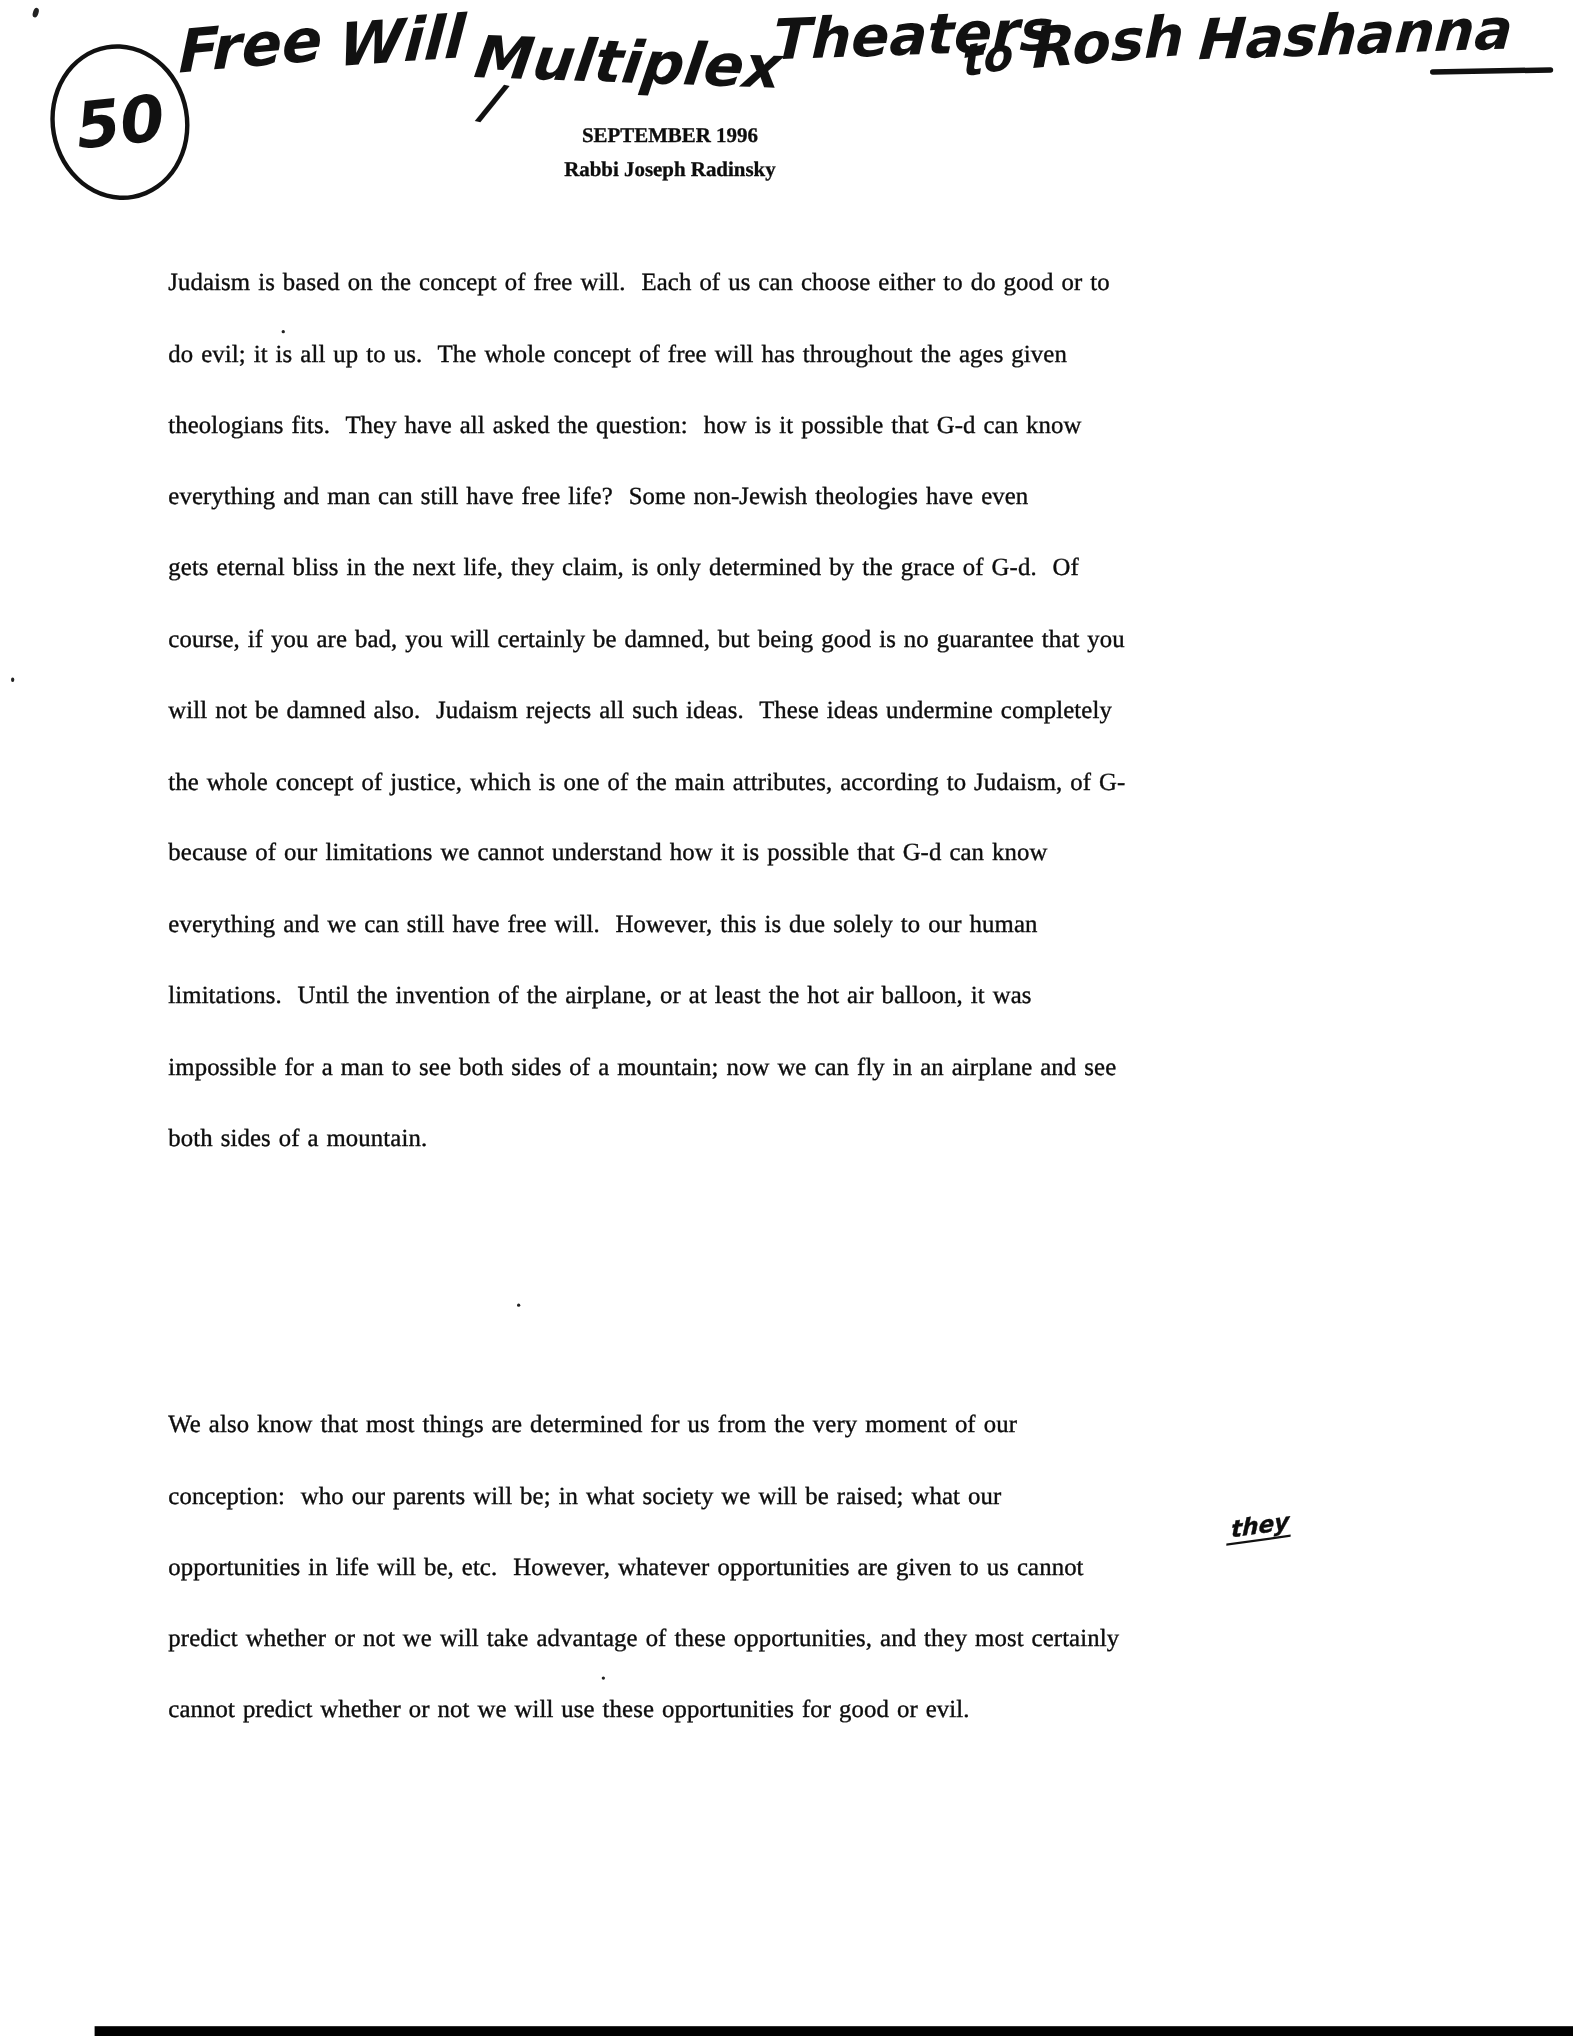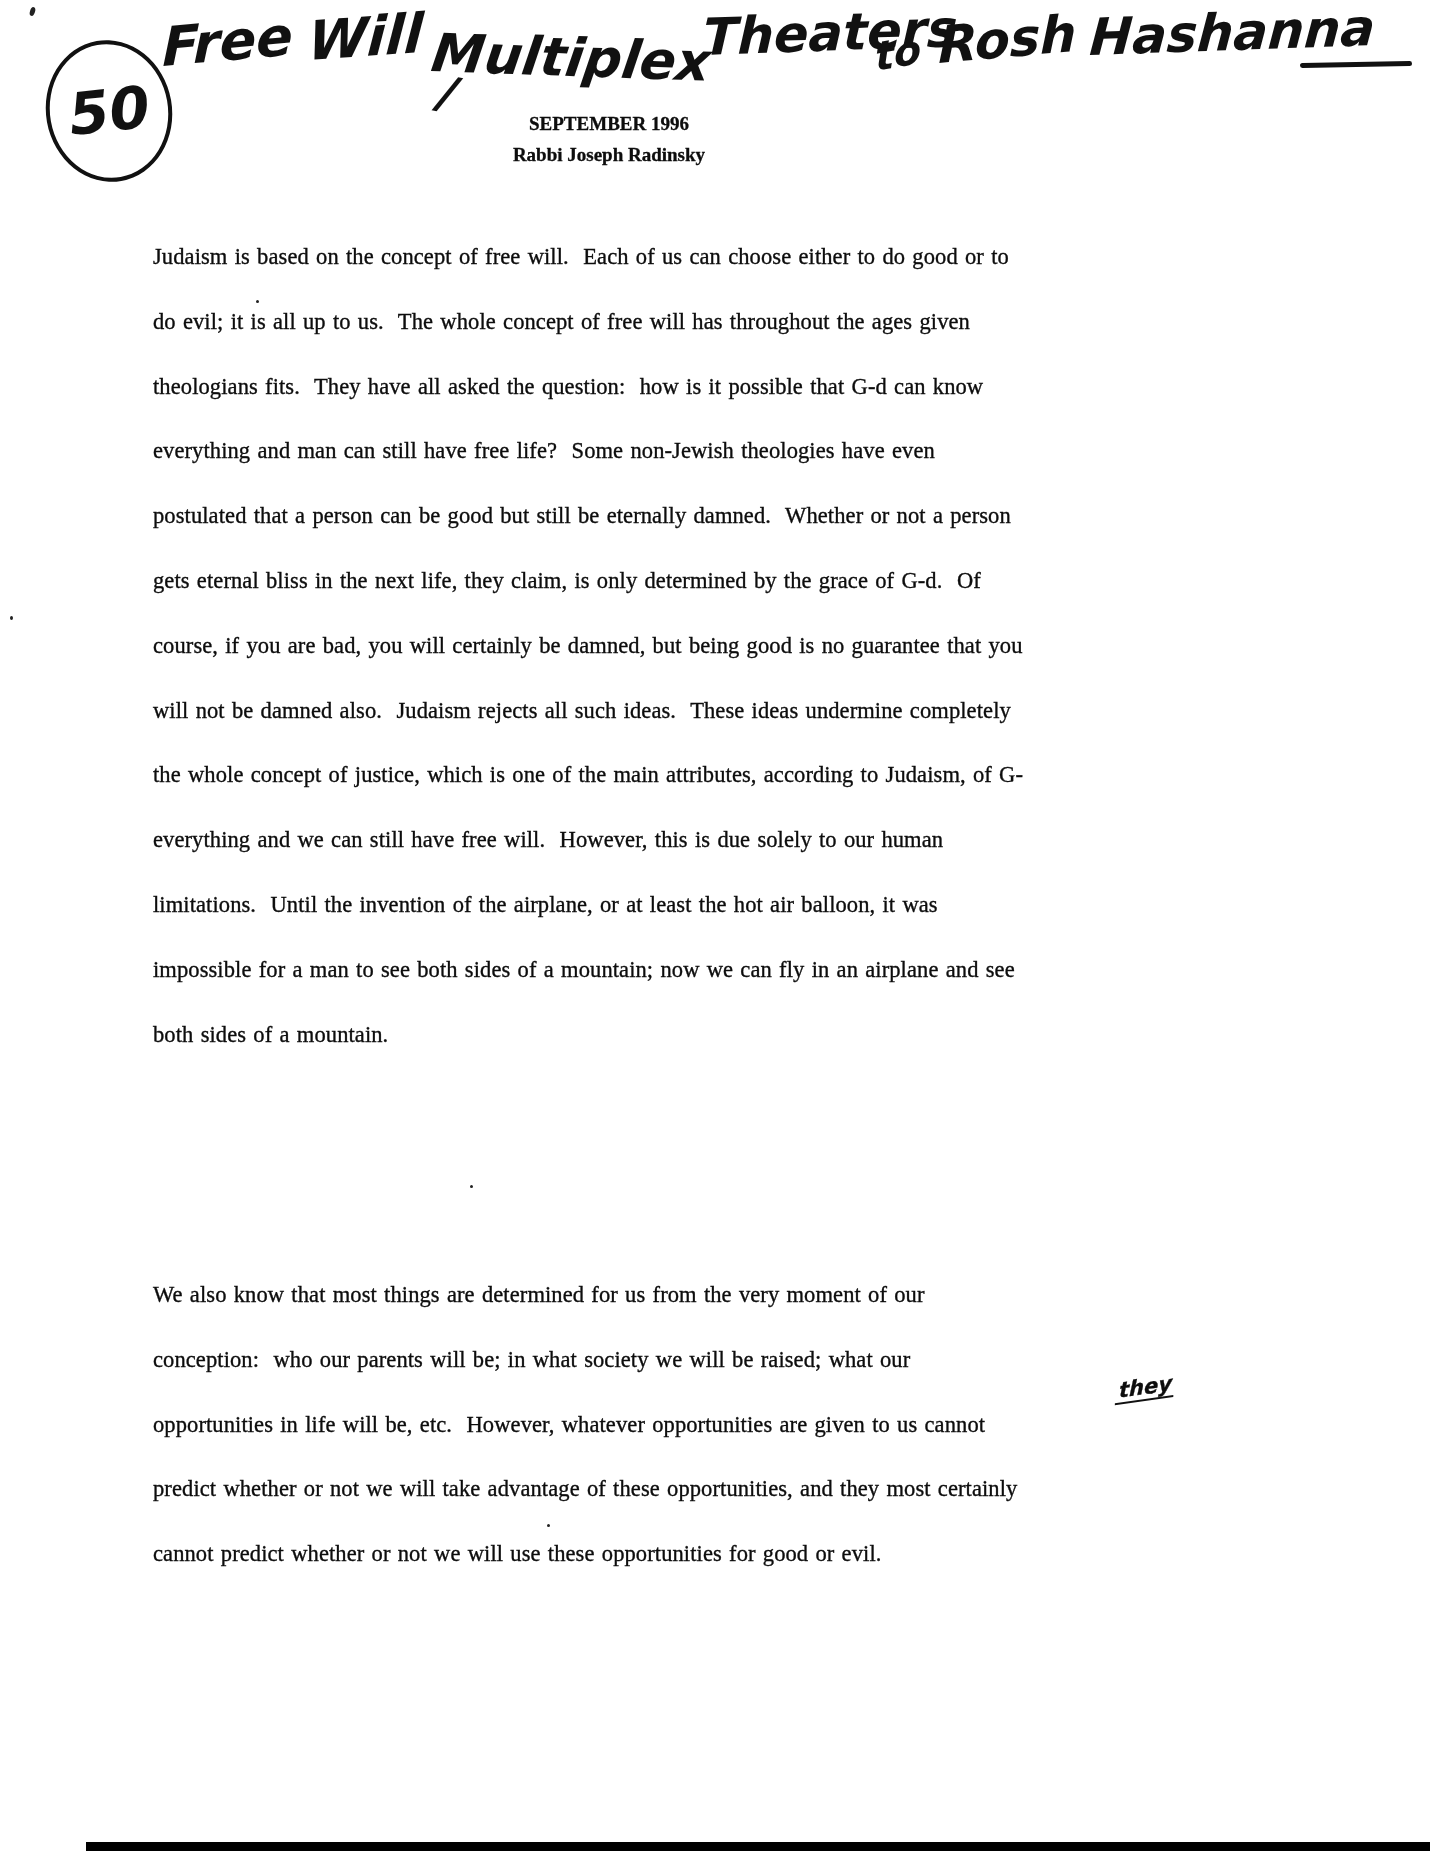--- a/index.html
+++ b/index.html
@@ -104,25 +104,25 @@
   <div class="typed-header">
     <div class="line">SEPTEMBER 1996</div>
     <div class="line">Rabbi Joseph Radinsky</div>
   </div>
 
   <div class="body-para para-1">
     <div class="line">Judaism is based on the concept of free will.  Each of us can choose either to do good or to</div>
     <div class="line">do evil; it is all up to us.  The whole concept of free will has throughout the ages given</div>
     <div class="line">theologians fits.  They have all asked the question:  how is it possible that G-d can know</div>
     <div class="line">everything and man can still have free life?  Some non-Jewish theologies have even</div>
-    <div class="line">postulated that a person can be good but still be eternally damned.  Whether or not a person</div>
     <div class="line">gets eternal bliss in the next life, they claim, is only determined by the grace of G-d.  Of</div>
     <div class="line">course, if you are bad, you will certainly be damned, but being good is no guarantee that you</div>
     <div class="line">will not be damned also.  Judaism rejects all such ideas.  These ideas undermine completely</div>
     <div class="line">the whole concept of justice, which is one of the main attributes, according to Judaism, of G-</div>
+    <div class="line">because of our limitations we cannot understand how it is possible that G-d can know</div>
     <div class="line">everything and we can still have free will.  However, this is due solely to our human</div>
     <div class="line">limitations.  Until the invention of the airplane, or at least the hot air balloon, it was</div>
     <div class="line">impossible for a man to see both sides of a mountain; now we can fly in an airplane and see</div>
     <div class="line">both sides of a mountain.</div>
   </div>
 
   <div class="body-para para-2">
     <div class="line">We also know that most things are determined for us from the very moment of our</div>
     <div class="line">conception:  who our parents will be; in what society we will be raised; what our</div>
     <div class="line">opportunities in life will be, etc.  However, whatever opportunities are given to us cannot</div>

